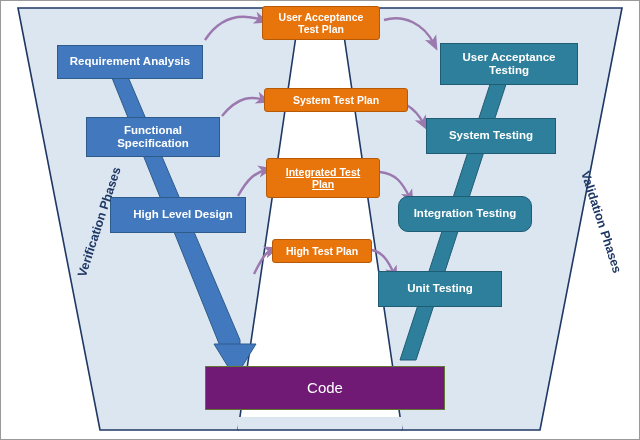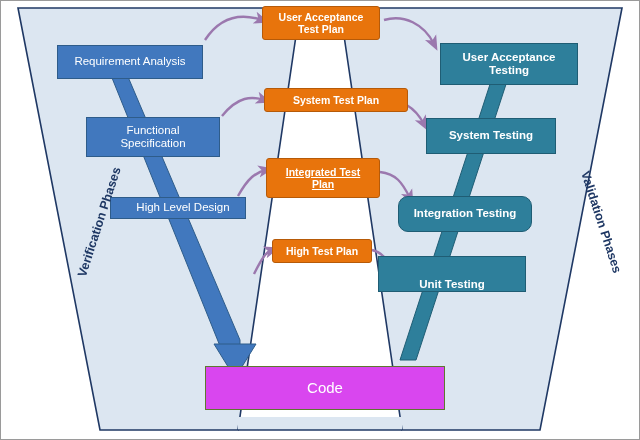--- a/index.html
+++ b/index.html
@@ -31,37 +31,37 @@
     align-items: center;
     justify-content: center;
     text-align: center;
     color: #ffffff;
     line-height: 1.15;
   }
   .vnode {
     background: #4178be;
     border: 1px solid #2e5c8a;
     font-size: 11.5px;
-    font-weight: normal;
+    font-weight: bold;
   }
   .tnode {
     background: #2e7f9b;
     border: 1px solid #1f5d74;
     font-size: 11.5px;
     font-weight: bold;
   }
   .plan {
     background: #e8740c;
     border: 1px solid #b65a08;
     border-radius: 3px;
     font-size: 10.5px;
     font-weight: bold;
   }
   .code {
-    background: #d946ef;
+    background: #701a75;
     border: 1px solid #5f7730;
     font-size: 15px;
     font-weight: normal;
   }
   .sidelabel {
     position: absolute;
     color: #1f3864;
     font-size: 12.5px;
     font-weight: bold;
     white-space: nowrap;
@@ -127,39 +127,39 @@
 
   <div class="node vnode" style="left:57px; top:45px; width:146px; height:34px;">
     <span>Requirement Analysis</span>
   </div>
 
   <div class="node vnode" style="left:86px; top:117px; width:134px; height:40px; white-space:pre-line;">
     <span>Functional
 Specification</span>
   </div>
 
-  <div class="node vnode" style="left:110px; top:197px; width:136px; height:22px;padding-left:10px;">
+  <div class="node vnode" style="left:110px; top:197px; width:136px; height:36px;padding-left:10px;">
     <span>High Level Design</span>
   </div>
 
 
   <div class="node tnode" style="left:440px; top:43px; width:138px; height:42px; white-space:pre-line;">
     <span>User Acceptance
 Testing</span>
   </div>
 
   <div class="node tnode" style="left:426px; top:118px; width:130px; height:36px;">
     <span>System Testing</span>
   </div>
 
   <div class="node tnode" style="left:398px; top:196px; width:134px; height:36px;border-radius:10px;">
     <span>Integration Testing</span>
   </div>
 
-  <div class="node tnode" style="left:378px; top:256px; width:148px; height:36px;align-items:flex-end;">
+  <div class="node tnode" style="left:378px; top:271px; width:124px; height:36px;">
     <span>Unit Testing</span>
   </div>
 
   <div class="node plan" style="left:262px; top:6px; width:118px; height:34px; white-space:pre-line;">
     <span>User Acceptance
 Test Plan</span>
   </div>
 
   <div class="node plan" style="left:264px; top:88px; width:144px; height:24px;">
     <span>System Test Plan</span>

